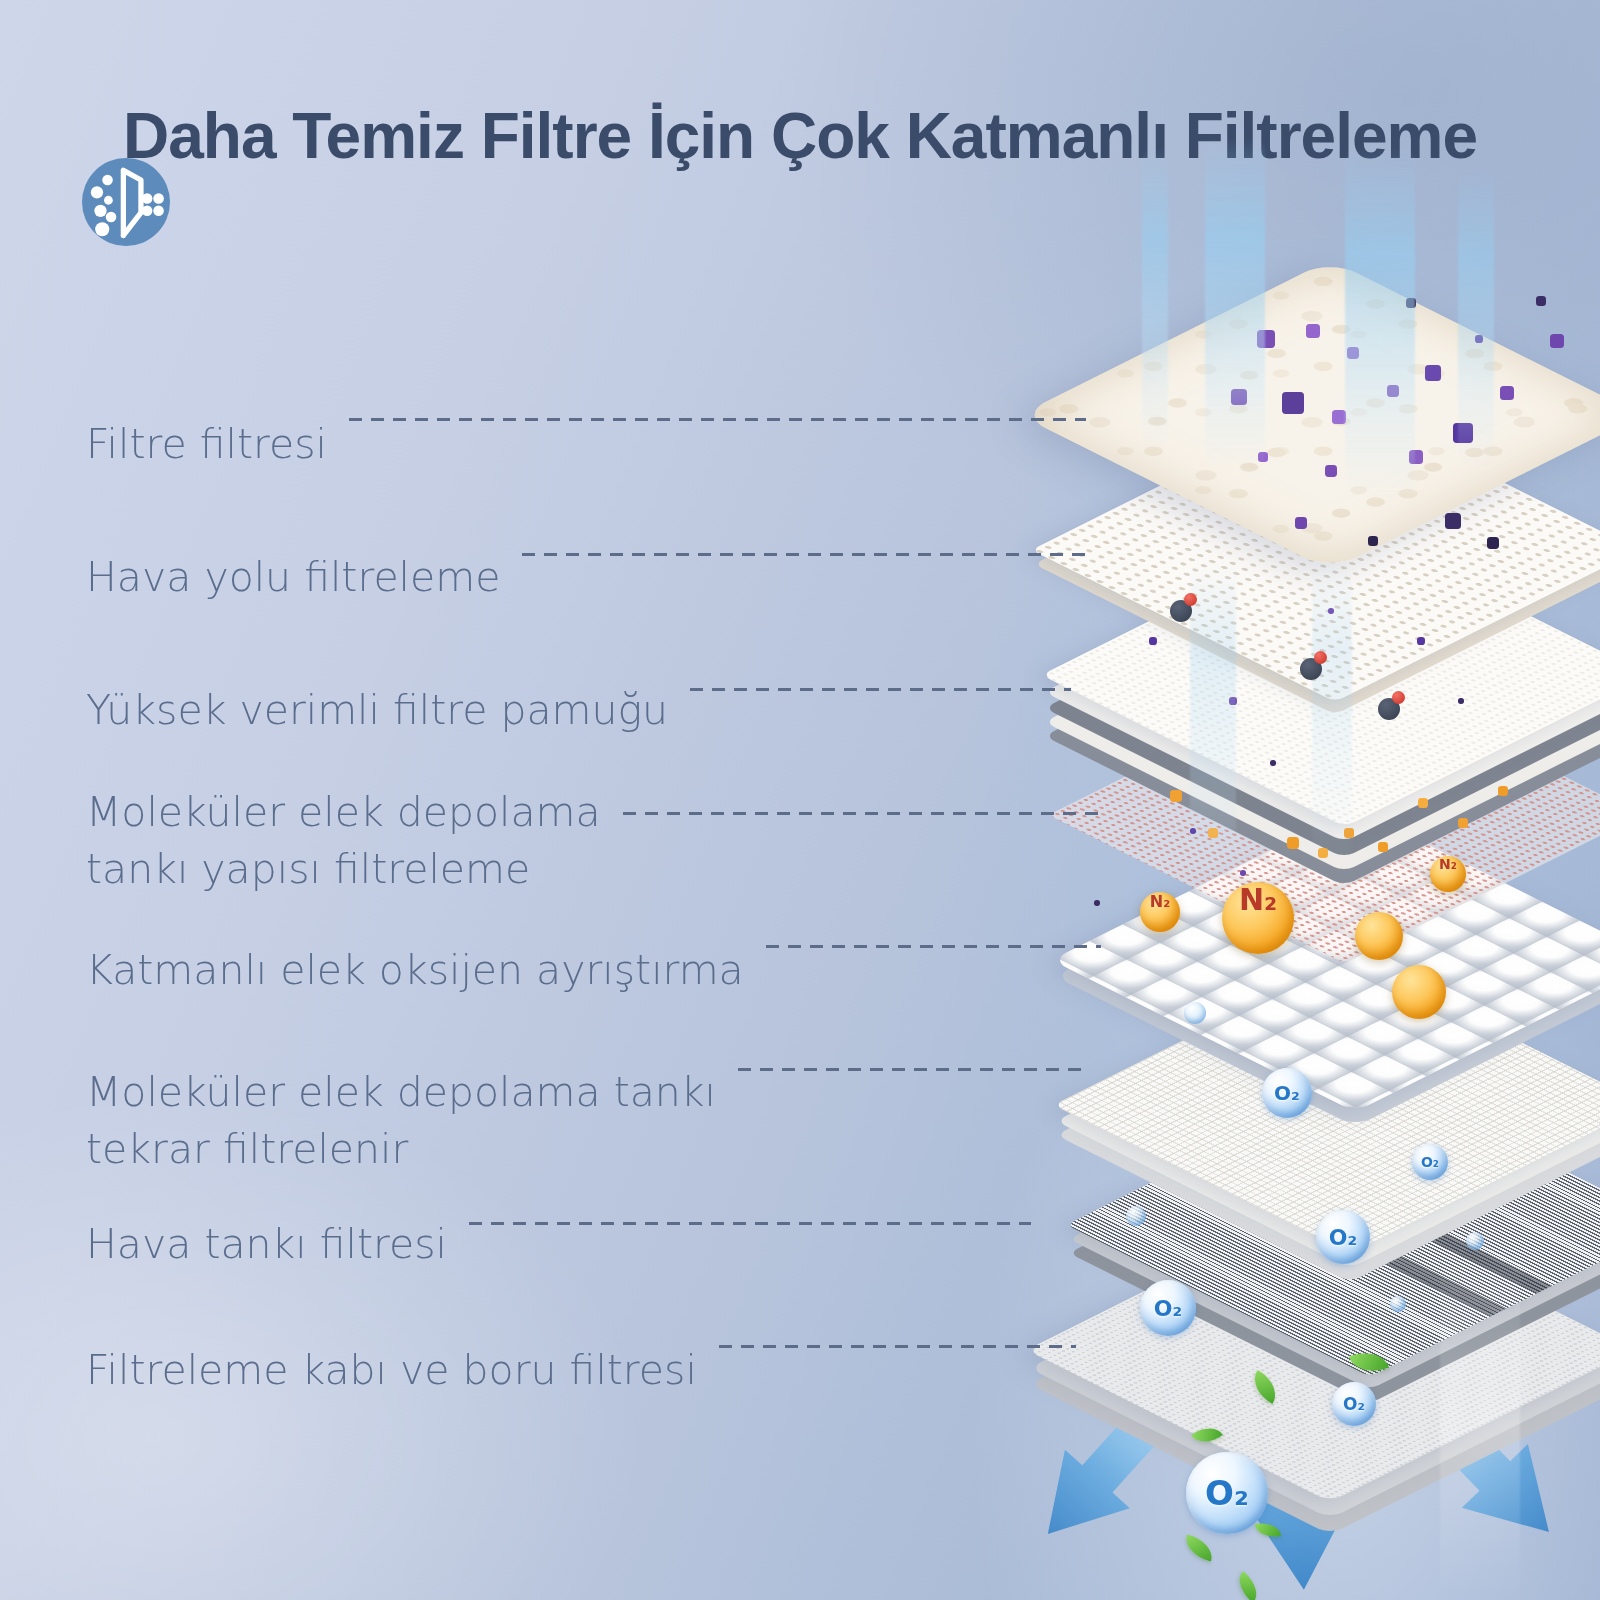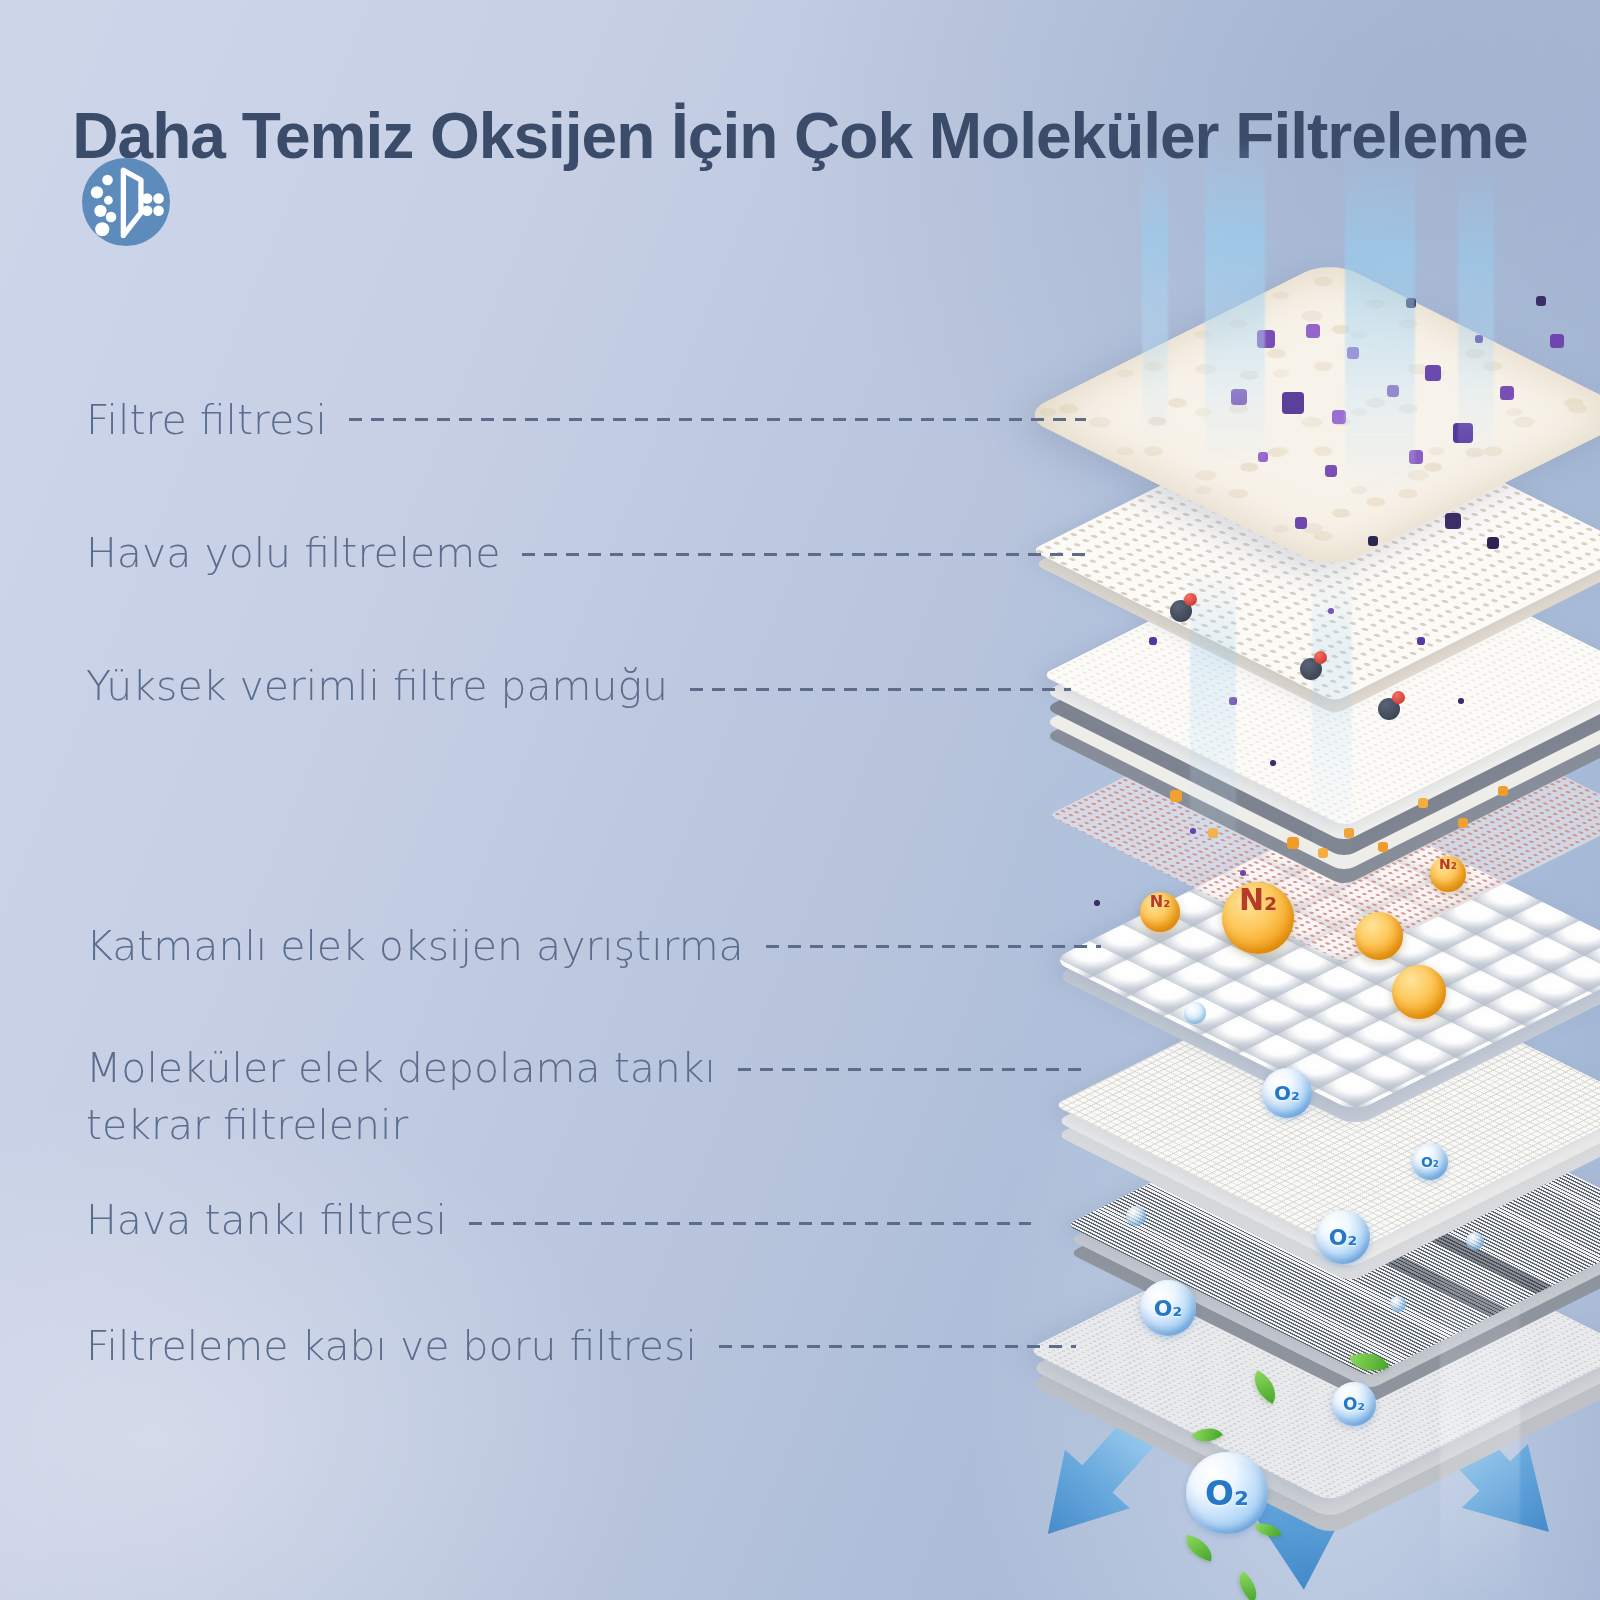--- a/index.html
+++ b/index.html
@@ -10,21 +10,21 @@
       radial-gradient(700px 500px at 10% 90%, rgba(255,255,255,.28), transparent 70%),
       radial-gradient(520px 760px at 84% 90%, rgba(238,244,252,.42), transparent 72%),
       linear-gradient(112deg,#ced6ea 0%,#c6cfe4 28%,#b7c4dc 55%,#a8bad6 78%,#9fb2d2 100%);
   }
   
   .title{position:absolute;left:50%;top:56px;transform:translateX(-50%);white-space:nowrap;
     font-family:"Liberation Sans",sans-serif;font-weight:700;font-size:64px;letter-spacing:-1px;color:#3b4c6b;}
   .brand{position:absolute;left:82px;top:158px;width:88px;height:88px;}
   
   .label-row{position:absolute;left:86px;display:flex;align-items:flex-start;z-index:40;}
-  .label-text{font-weight:300;font-size:41px;line-height:1.38;color:#5b6d8d;white-space:nowrap;}
+  .label-text{font-weight:300;font-size:41px;line-height:1.38;color:#5b6d8d;white-space:nowrap;margin-top:24px;}
   .label-text span{display:block;}
   .label-text .l2:empty{display:none;}
   .dash{flex:1;height:3px;margin-left:22px;
     background:repeating-linear-gradient(90deg,#5d6d89 0 13px,transparent 13px 22px);}
   
   .iso{position:absolute;transform:scaleY(.5) rotate(45deg);}
   .haze{position:absolute;left:960px;top:240px;width:680px;height:1310px;z-index:5;
     background:radial-gradient(ellipse at 55% 45%, rgba(172,198,228,.5), rgba(172,198,228,0) 70%);}
   .stream{position:absolute;border-radius:14px;z-index:26;filter:blur(1px);
     background:linear-gradient(180deg, rgba(158,205,235,0), rgba(152,206,240,.75) 30%, rgba(205,232,250,.45) 75%, rgba(225,242,255,0));}
@@ -82,21 +82,21 @@
     box-shadow:inset -2px -3px 5px rgba(70,140,210,.45);}
   .leaf{position:absolute;z-index:33;background:linear-gradient(135deg,#8fd95f,#46a52b);
     border-radius:4% 100% 4% 100%;box-shadow:0 2px 4px rgba(60,110,40,.25);}
   .arrows{position:absolute;left:1000px;top:1368px;width:600px;height:232px;z-index:8;}
 </style>
 </head>
 <body>
 
 <div id="canvas">
 
-  <h1 class="title">Daha Temiz Oksijen İçin Çok Moleküler Filtreleme</h1>
+  <h1 class="title">Daha Temiz Filtre İçin Çok Katmanlı Filtreleme</h1>
   <div class="brand">
     <svg viewBox="0 0 100 100" width="88" height="88">
       <circle cx="50" cy="50" r="50" fill="#5d8cbc"></circle>
       <g fill="#ffffff">
         <circle cx="29" cy="25" r="6"></circle>
           <circle cx="17" cy="39" r="7"></circle>
           <circle cx="30" cy="48" r="5"></circle>
         <circle cx="21" cy="60" r="7"></circle>
           <circle cx="33" cy="67" r="6"></circle>
           <circle cx="23" cy="81" r="8"></circle>
@@ -122,20 +122,27 @@
 
     </div>
     <div class="dash" style="margin-top:30px;"></div>
   </div>
   <div class="label-row" style="top:525px;width:1000px;">
     <div class="label-text">
       <span>Hava yolu filtreleme</span>
 
     </div>
     <div class="dash" style="margin-top:28px;"></div>
+  </div>
+  <div class="label-row" style="top:760px;width:1020px;">
+    <div class="label-text">
+      <span>Moleküler elek depolama</span>
+      <span class="l2">tankı yapısı filtreleme</span>
+    </div>
+    <div class="dash" style="margin-top:52px;"></div>
   </div>
   <div class="label-row" style="top:918px;width:1015px;">
     <div class="label-text">
       <span>Katmanlı elek oksijen ayrıştırma</span>
 
     </div>
     <div class="dash" style="margin-top:27px;"></div>
   </div>
   <div class="label-row" style="top:1040px;width:1000px;">
     <div class="label-text">

